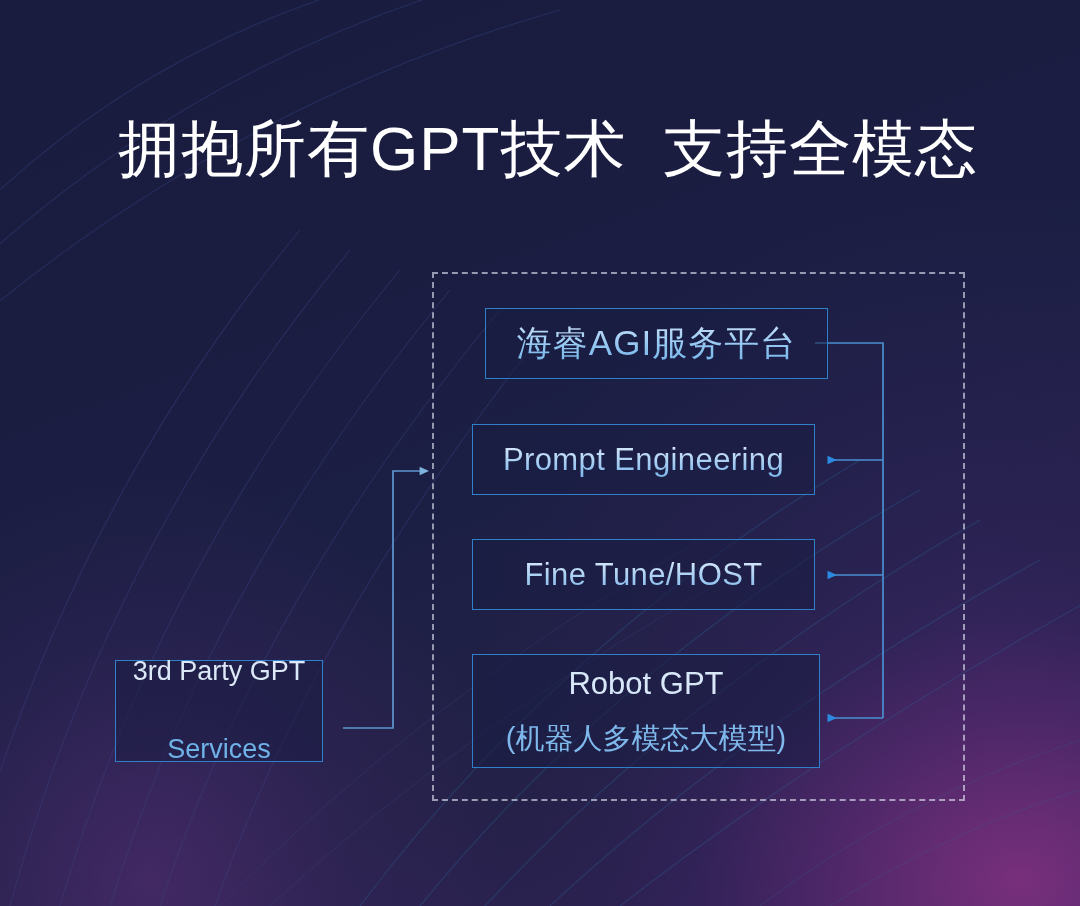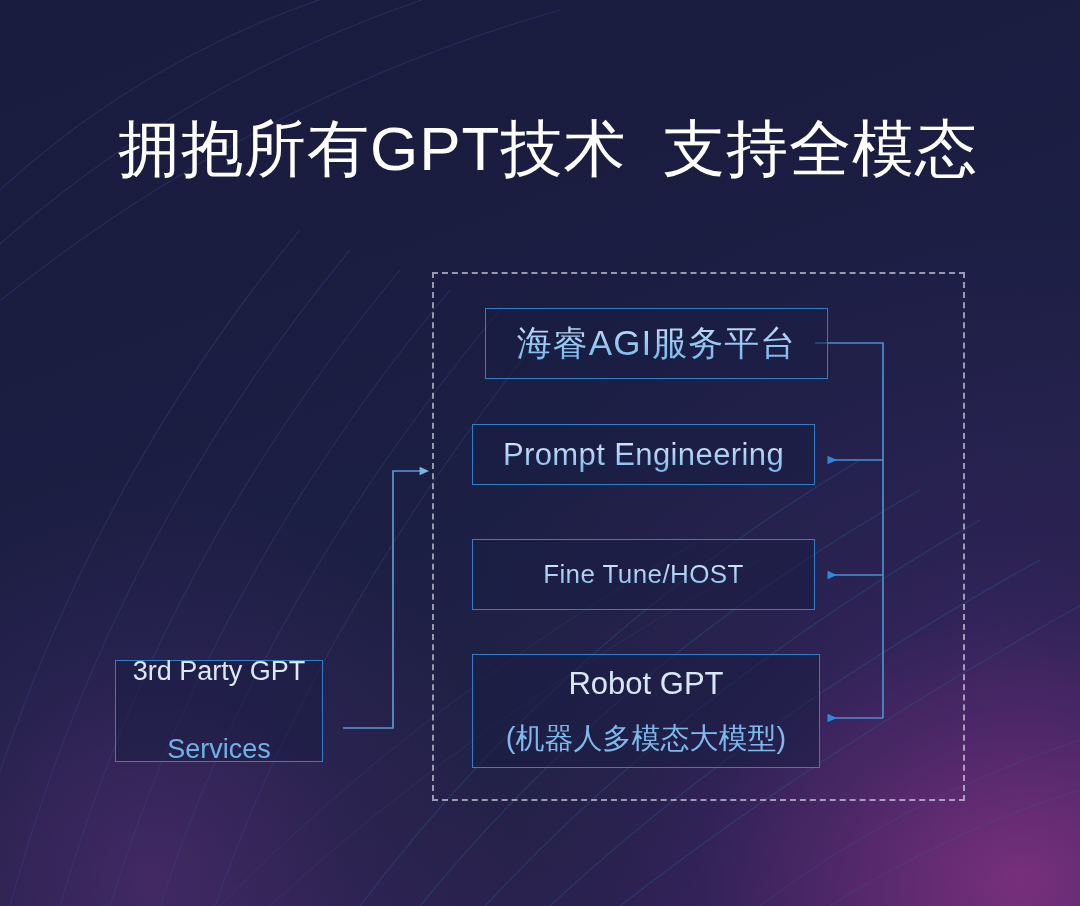--- a/index.html
+++ b/index.html
@@ -45,27 +45,27 @@
     text-align:center;
   }
   .box .l1{color:#dbe7f6;}
   .box .l2{color:#6fb2e8;margin-top:44px;}
 
   #box-platform{left:472px;top:308px;width:343px;height:71px;margin-left:13px;}
   #box-platform .l1{font-size:35px;letter-spacing:1px;
      background:linear-gradient(180deg,#cfe4fa 0%,#8dc3f0 60%,#6fb2e8 100%);
      -webkit-background-clip:text;background-clip:text;color:transparent;}
 
-  #box-prompt{left:472px;top:424px;width:343px;height:61px;}
+  #box-prompt{left:472px;top:424px;width:343px;height:71px;}
   #box-prompt .l1{font-size:31px;letter-spacing:0.4px;
      background:linear-gradient(180deg,#e2eefc 0%,#a8cff3 55%,#79b6ea 100%);
      -webkit-background-clip:text;background-clip:text;color:transparent;}
 
   #box-finetune{left:472px;top:539px;width:343px;height:71px;}
-  #box-finetune .l1{font-size:26px;letter-spacing:0.4px;
+  #box-finetune .l1{font-size:31px;letter-spacing:0.4px;
      background:linear-gradient(180deg,#e2eefc 0%,#a8cff3 55%,#79b6ea 100%);
      -webkit-background-clip:text;background-clip:text;color:transparent;}
 
   #box-robot{left:472px;top:654px;width:348px;height:114px;}
   #box-robot .l1{font-size:31px;color:#d8e8f9;line-height:1.2;}
   #box-robot .l2{font-size:29px;color:#7fb9ec;line-height:1.25;margin-top:18px;}
 
   #box-thirdparty{left:115px;top:660px;width:208px;height:102px;}
   #box-thirdparty .l1{font-size:27px;color:#dbe8f7;line-height:1.25;}
   #box-thirdparty .l2{font-size:27px;color:#6fb2e8;line-height:1.25;}

